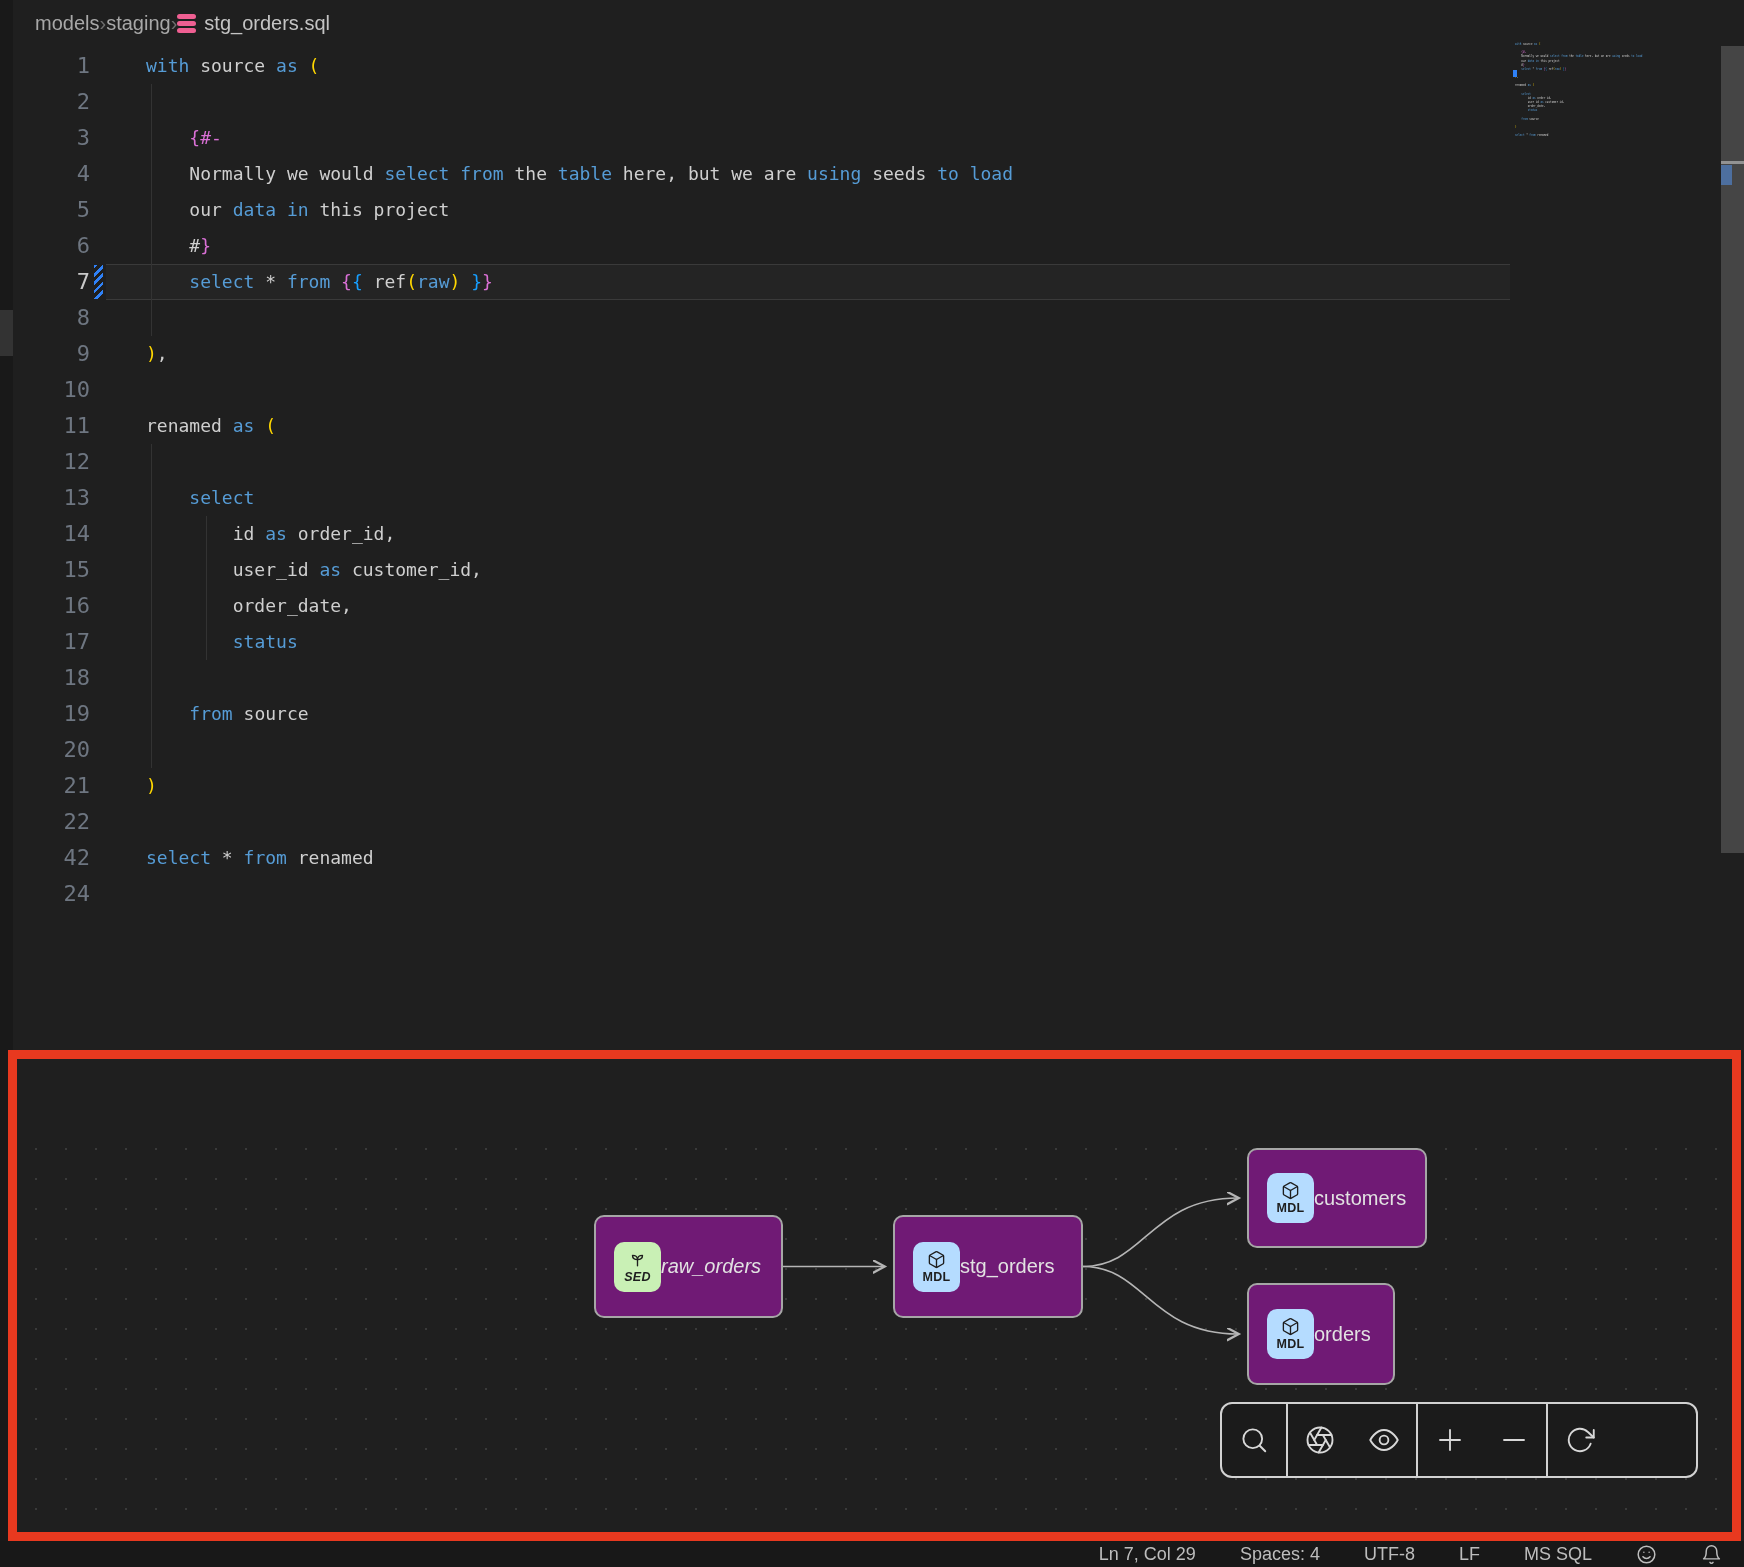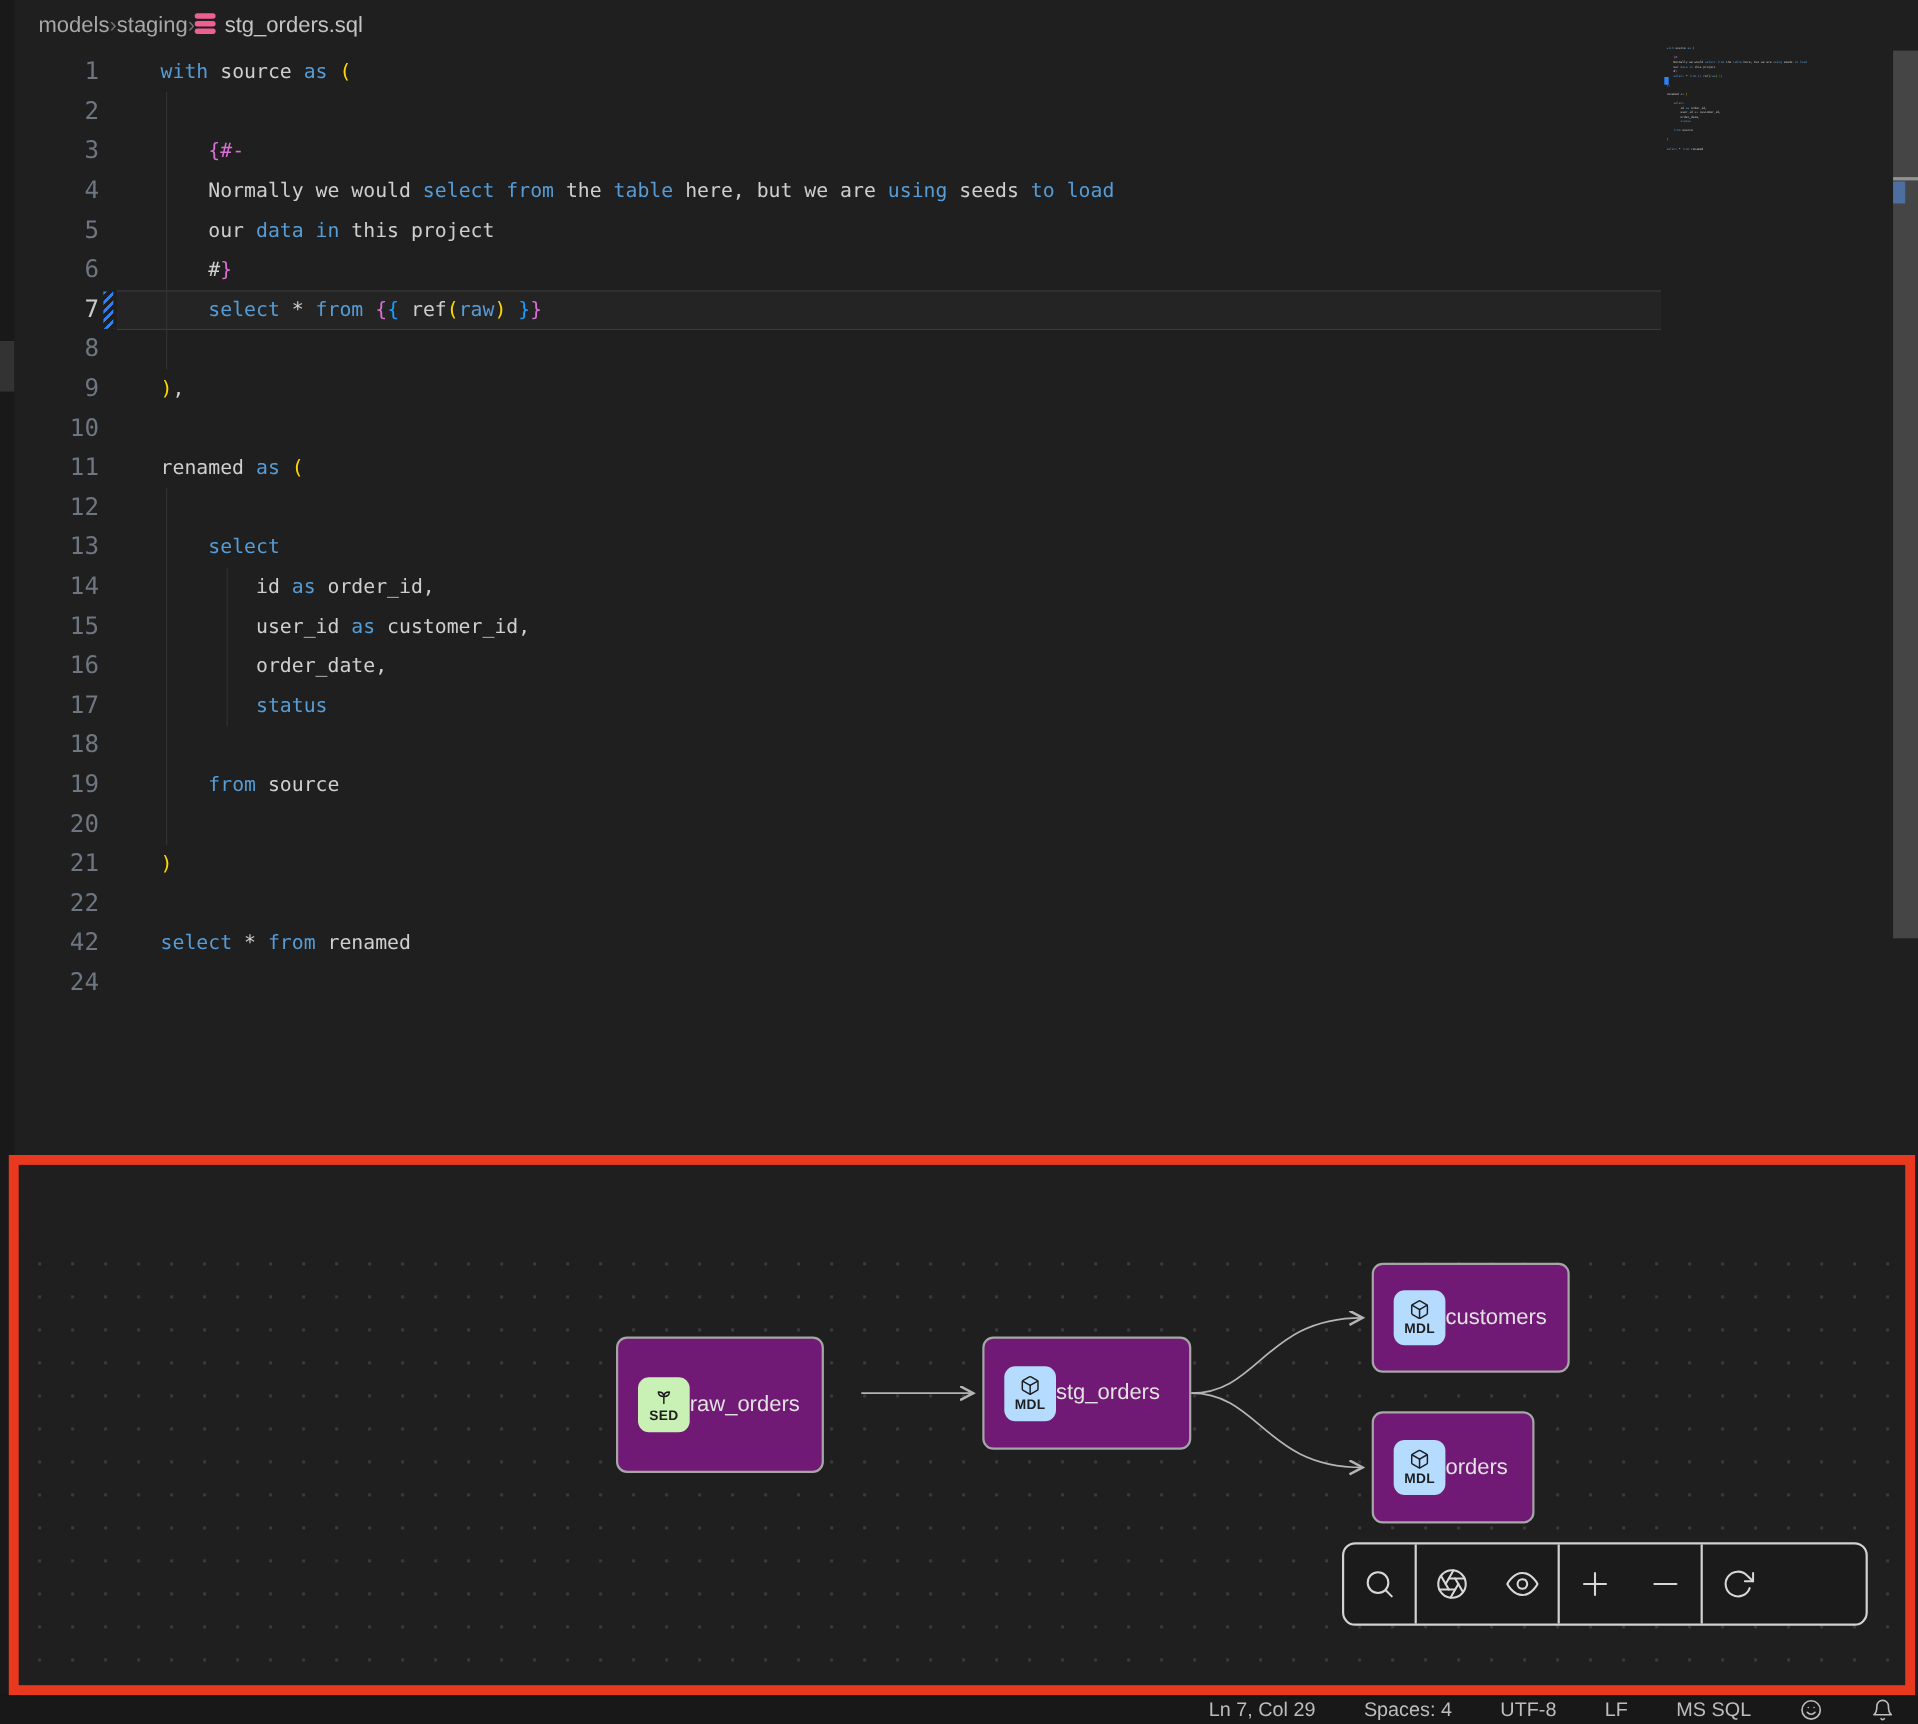--- a/index.html
+++ b/index.html
@@ -7,21 +7,21 @@
          font-family:"Liberation Sans",sans-serif;color:#cccccc;}
 
   
   .left-rail{position:absolute;left:0;top:0;width:13px;height:1567px;background:#191919;}
   .left-rail-handle{position:absolute;left:0;top:310px;width:13px;height:46px;background:#333333;}
 
   
   .breadcrumb{position:absolute;left:13px;top:0;height:46px;display:flex;align-items:center;
               padding-left:22px;font-size:20px;color:#a8a8a8;}
   .breadcrumb .sep{color:#6f6f6f;font-size:20px;}
-  .breadcrumb .file{color:#c4c4c4;display:flex;gap:8px;}
+  .breadcrumb .file{color:#c4c4c4;display:flex;align-items:center;gap:8px;}
   .db-icon{display:inline-flex;flex-direction:column;gap:2px;}
   .db-icon i{display:block;width:19px;height:5px;border-radius:2.5px;background:#ef5f92;}
 
   
   .mono{font-family:"DejaVu Sans Mono",monospace;}
   .gutter{position:absolute;left:13px;top:48px;width:77px;text-align:right;font-size:22px;line-height:36px;}
   .gutter .ln{height:36px;color:#6e7681;}
   .gutter .ln.active{color:#c9c9c9;}
   .code-area{position:absolute;left:146px;top:48px;font-size:18px;line-height:36px;white-space:pre;}
   .code-line{height:36px;}
@@ -156,21 +156,21 @@
       <defs>
         <marker id="arrow" markerWidth="10" markerHeight="10" refX="7" refY="4" orient="auto">
           <path d="M0 0 L7.5 4 L0 8" fill="none" stroke="#b5b5b5" stroke-width="1.4"></path>
         </marker>
       </defs>
       <path d="M783 1266.5 L884 1266.5" fill="none" stroke="#b5b5b5" stroke-width="1.6" marker-end="url(#arrow)"></path>
       <path d="M1083 1266.5 C1145 1266.5 1150 1198 1238 1198" fill="none" stroke="#b5b5b5" stroke-width="1.6" marker-end="url(#arrow)"></path>
       <path d="M1083 1266.5 C1145 1266.5 1150 1334 1238 1334" fill="none" stroke="#b5b5b5" stroke-width="1.6" marker-end="url(#arrow)"></path>
     </svg>
   <div id="nodes">
-      <div class="node" style="left: 560px; top: 1215px; width: 189px; height: 124px;">
+      <div class="node" style="left: 594px; top: 1215px; width: 189px; height: 103px; font-style: italic;">
         <span class="badge seed">
           <svg width="19" height="19" viewBox="0 0 24 24" fill="none" stroke-width="1.7" stroke-linecap="round" stroke-linejoin="round">
             <path d="M12 20v-8"></path>
             <path d="M12 12c0-3.2-2.6-5.2-6.3-5.2 0 3.7 2.6 5.2 6.3 5.2z"></path>
             <path d="M12 12c0-3.2 2.6-5.2 6.3-5.2 0 3.7-2.6 5.2-6.3 5.2z"></path>
           </svg>
           <span class="btxt">SED</span>
         </span>
         <span class="label">raw_orders</span>
       </div>

